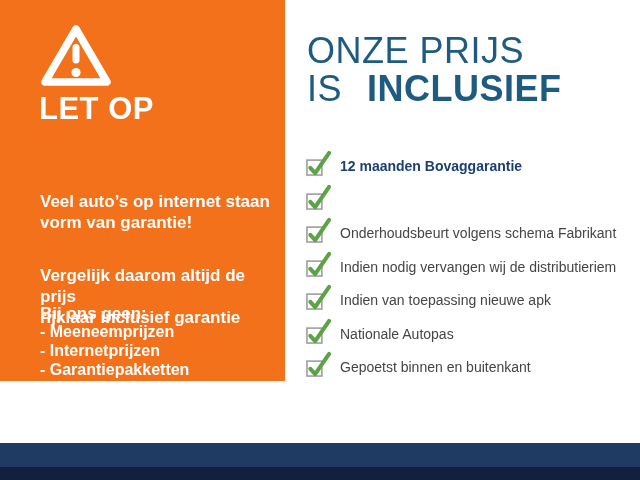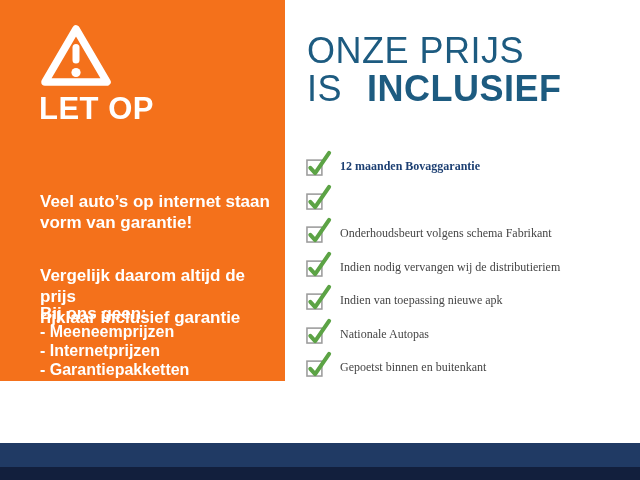--- a/index.html
+++ b/index.html
@@ -62,24 +62,23 @@
     stroke: var(--checkbox-border, #9b9b9b);
     stroke-width: 1.6;
   }
   .cb-check {
     fill: none;
     stroke: var(--check-green, #5ca345);
     stroke-width: 4.2;
     stroke-linecap: round; stroke-linejoin: round;
   }
   .check-label {
-    font-size: 12px; line-height: 20px;
+    font-size: 14px; line-height: 20px;
     color: var(--body-gray, #454545);
     white-space: nowrap;
-    font-family: Liberation Serif, serif;
   }
   .check-row.em .check-label {
     font-weight: bold;
     color: var(--emphasis-navy, #1c3f72);
   }
 
   
   .bar-navy {
     position: absolute; left: 0; top: 443px;
     width: 640px; height: 24px;

